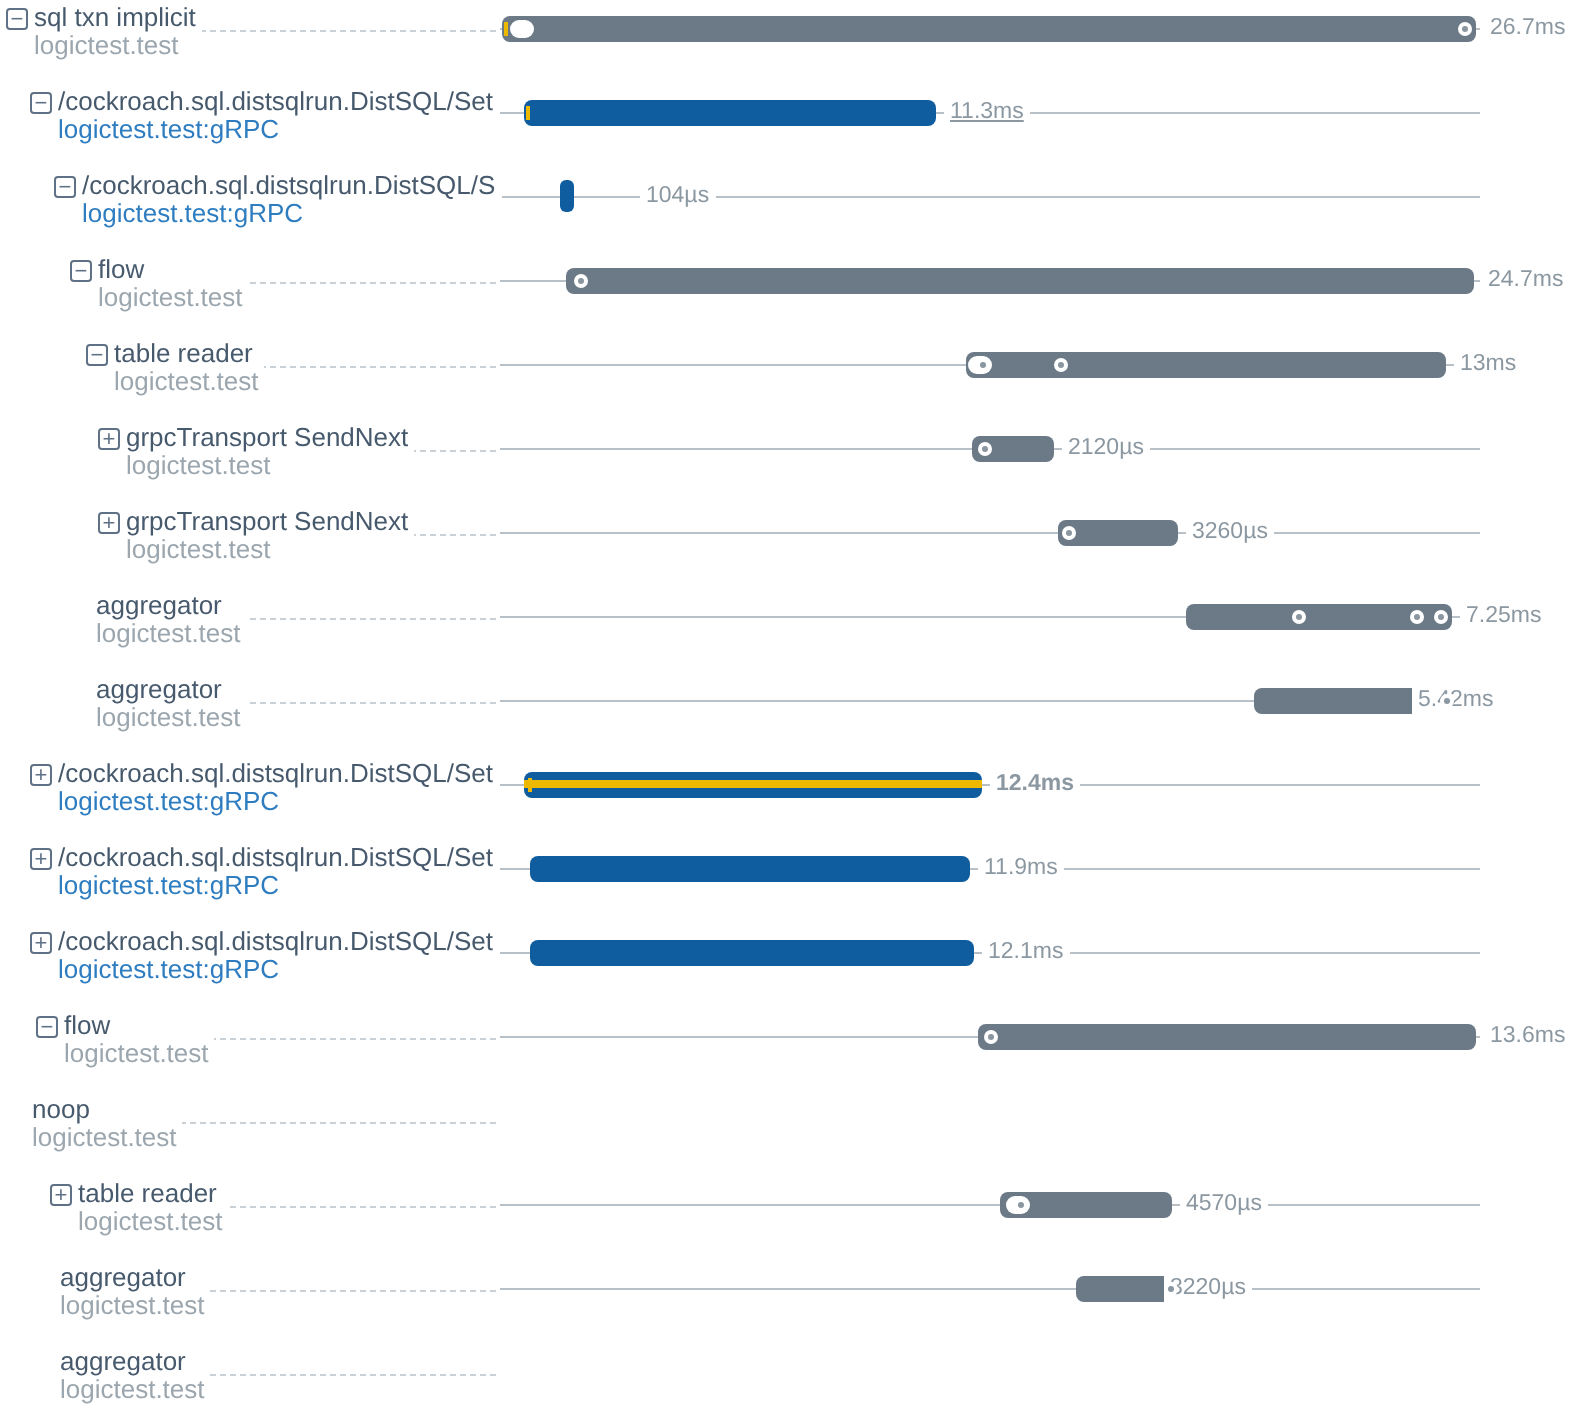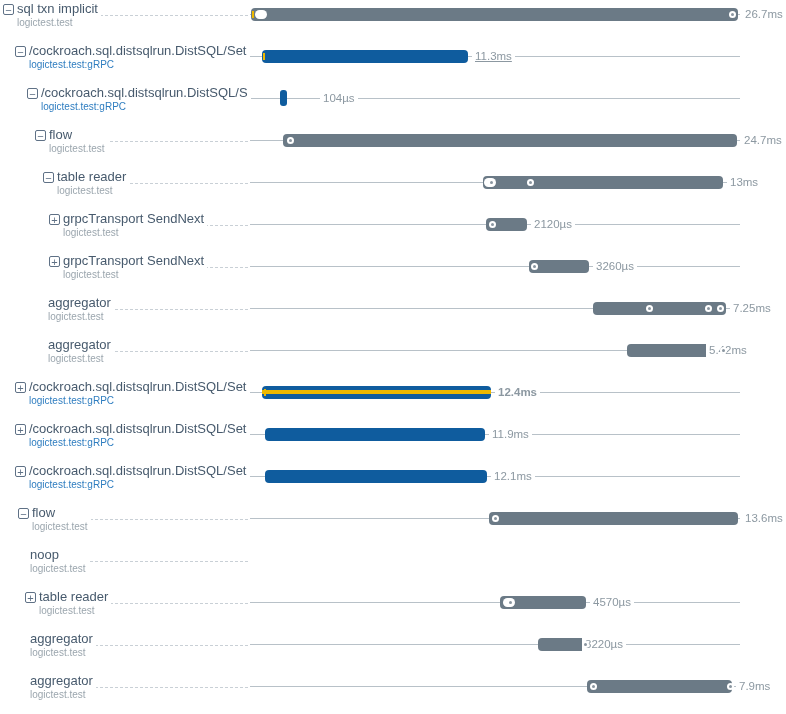--- a/index.html
+++ b/index.html
@@ -11,21 +11,21 @@
           border-top:1px dashed #c9d0d6;z-index:1;}
   .label-block{position:absolute;top:2px;background:#fff;z-index:2;
                display:flex;gap:3px;overflow:hidden;white-space:nowrap;
                padding-right:3px;padding-bottom:2px;}
   .toggle{flex:none;width:11px;height:11px;margin-top:2px;
           border:1px solid #5f7186;border-radius:2px;color:#5f7186;
           font-size:11px;line-height:10px;text-align:center;
           cursor:pointer;box-sizing:border-box;}
   .texts{display:flex;flex-direction:column;}
   .lbl{font-size:13px;line-height:14px;color:#475a6d;}
-  .sub{font-size:10px;line-height:12px;color:#9ba6ae;margin-top:1px;}
+  .sub{font-size:13px;line-height:12px;color:#9ba6ae;margin-top:1px;}
   .sub.blue{color:#2e7dc0;}
   .timeline{position:absolute;left:250px;top:0;width:490px;height:42px;}
   .trackline{position:absolute;left:0;width:100%;top:14px;
              border-top:1px solid #b8c1c8;}
   .bar{position:absolute;top:8px;height:13px;border-radius:4px;z-index:2;}
   .bar.gray{background:#6b7a86;}
   .bar.blue{background:#0f5c9e;}
   .bar.blueyellow{background:linear-gradient(180deg,#0f5c9e 0 31%,#edb800 31% 62%,#0f5c9e 62% 100%);}
   .bar.grayyellow{background:linear-gradient(180deg,#6b7a86 0 22%,#edb800 22% 80%,#6b7a86 80% 100%);}
   .bar.tiny{top:6px;height:16px;border-radius:3px;}
@@ -263,21 +263,21 @@
     <div class="timeline">
       <div class="trackline"></div>
       <div class="bar gray" style="left: 239px; width: 249px;"></div>
       <span class="duration" style="left: 492px;">13.6ms</span>
     <div class="marker circle" style="left: 242px;"></div>
       </div>
   </div>
 
   <div class="row">
     <div class="leader"></div>
-    <div class="label-block" style="left: 30px; max-width: 226px;">
+    <div class="label-block" style="left: 16px; max-width: 226px;">
 
       <span class="texts">
         <span class="lbl">noop</span>
         <span class="sub gray">logictest.test</span>
       </span>
     </div>
   </div>
 
   <div class="row">
     <div class="leader"></div>
@@ -315,21 +315,14 @@
 
   <div class="row">
     <div class="leader"></div>
     <div class="label-block" style="left: 30px; max-width: 226px;">
 
       <span class="texts">
         <span class="lbl">aggregator</span>
         <span class="sub gray">logictest.test</span>
       </span>
     </div>
-    <div class="timeline">
-      <div class="trackline"></div>
-      <div class="bar gray" style="left: 337px; width: 145px;"></div>
-      <span class="duration" style="left: 486px;">7.9ms</span>
-    <div class="marker circle" style="left: 340px;"></div>
-        <div class="marker circle" style="left: 477px;"></div>
-      </div>
   </div>
 </div>
 
 </body></html>

